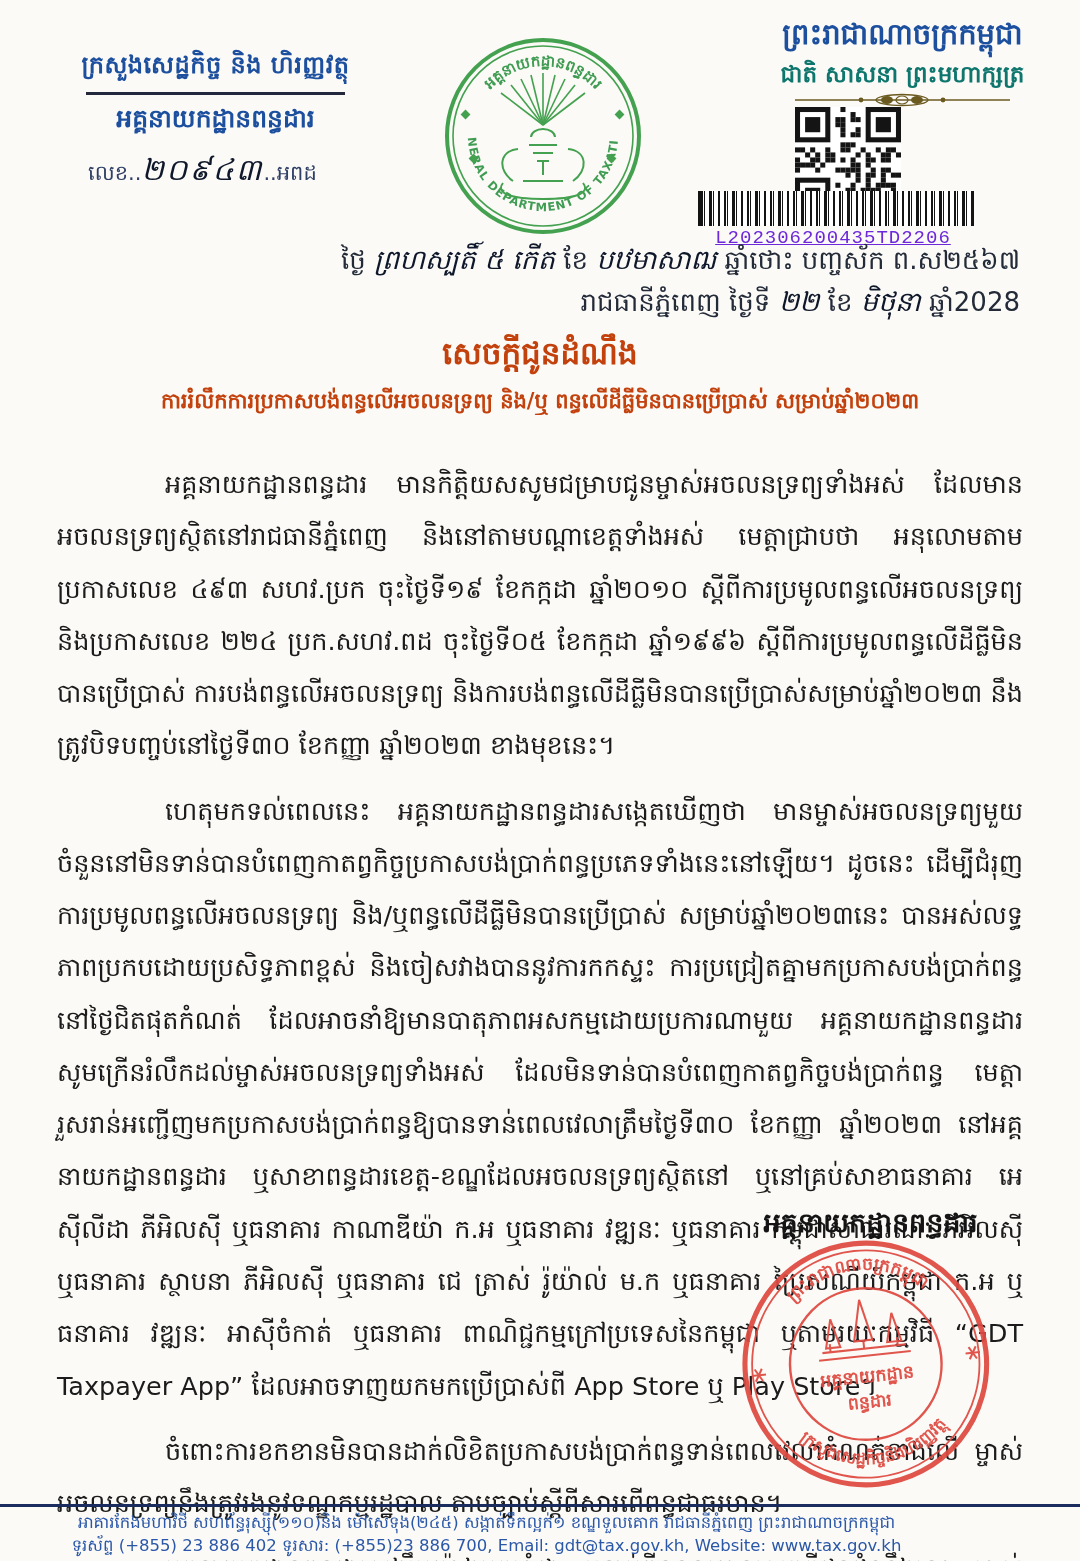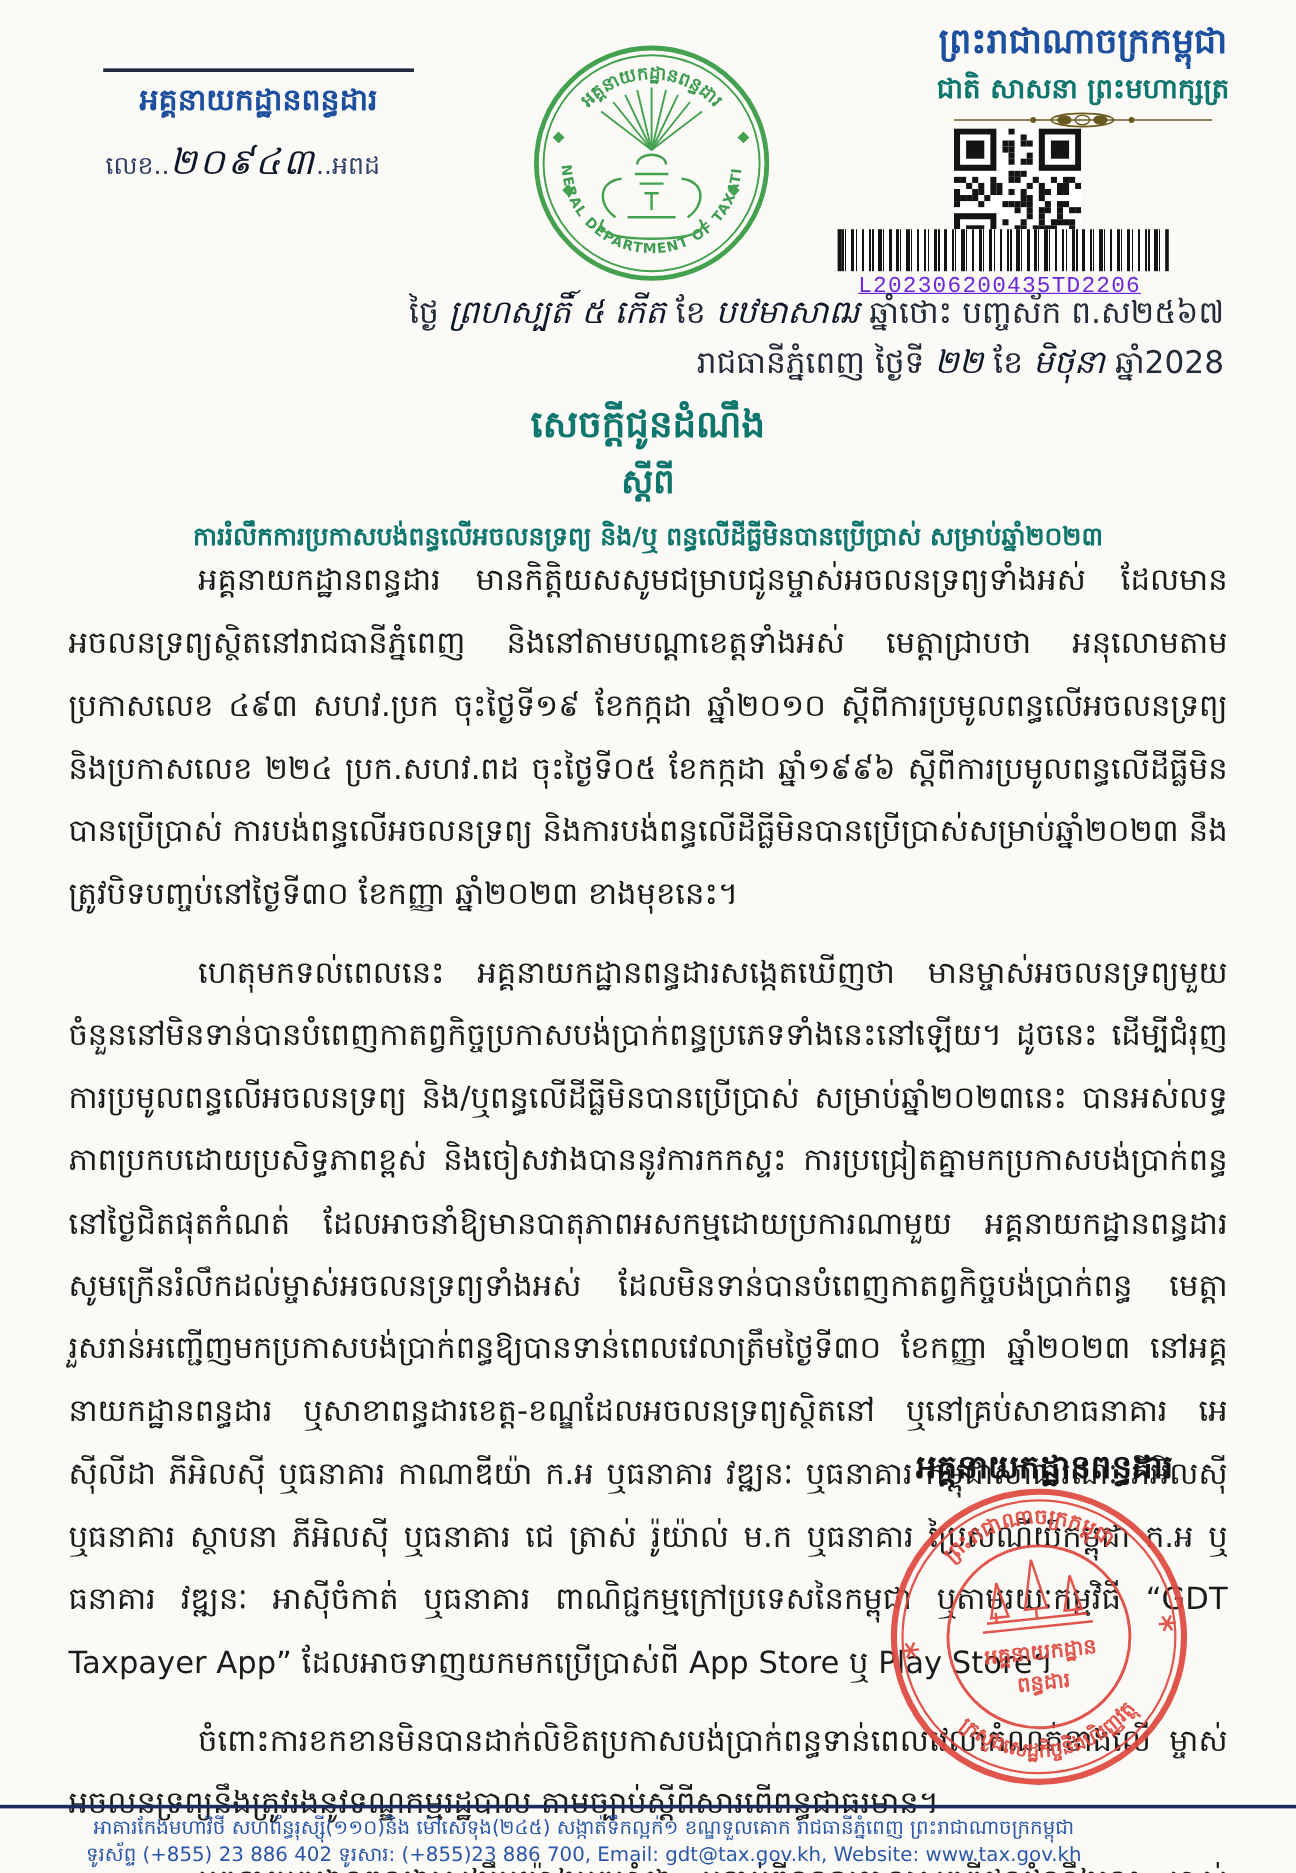--- a/index.html
+++ b/index.html
@@ -33,21 +33,21 @@
     border-left:3px solid #141414;border-right:3px solid #141414;
   }
   .barcode-label{left:698px;top:227px;width:270px;text-align:center;
     font-family:"Liberation Mono",monospace;font-size:19px;color:#6d28d9;letter-spacing:1px;text-decoration:underline;}
 
   
   .date-line{right:60px;white-space:nowrap;font-size:26px;color:#232a38;text-align:right;}
   .date-line .hw{font-size:27px;}
 
   
-  .title{left:0;top:334px;width:1080px;text-align:center;color:#0f766e;}
+  .title{left:0;top:334px;width:1080px;text-align:center;color:#c2410c;}
   .title .t1{font-size:31px;font-weight:700;}
   .title .t2{font-size:28px;font-weight:700;margin-top:5px;}
   .title .t3{font-size:21px;font-weight:700;margin-top:8px;padding:0 18px;}
 
   
   .body-text{left:57px;top:458px;width:966px;font-size:25.5px;line-height:2.05;
     color:#1b1b1b;text-align:justify;}
   .body-text p{margin:0 0 13px 0;text-indent:108px;}
 
   
@@ -59,20 +59,21 @@
   .footer-line{left:0;width:973px;text-align:center;color:#2a57a8;font-size:16.5px;white-space:nowrap;}
   .f1{top:1512px;}
   .f2{top:1535px;}
 </style>
 </head>
 <body>
 
 <div class="page">
 
   <div class="abs lh-left">
+    <div class="lh-ministry">ក្រសួងសេដ្ឋកិច្ច និង ហិរញ្ញវត្ថុ</div>
     <div class="lh-rule"></div>
     <div class="lh-dept">អគ្គនាយកដ្ឋានពន្ធដារ</div>
     <div class="lh-ref"><span>លេខ..</span><span class="hw">២០៩៤៣</span><span>..អពដ</span></div>
   </div>
 
   <div class="abs" style="left:440px;top:33px;">
     <svg width="205" height="205" viewBox="0 0 205 205">
       <defs>
         <path id="arcTopG" d="M 33,103 A 70,70 0 0 1 173,103"></path>
         <path id="arcBotG" d="M 28,103 A 75,75 0 0 0 178,103"></path>
@@ -274,21 +275,20 @@
   <div class="abs date-line" style="top:285px;">
     <span>រាជធានីភ្នំពេញ ថ្ងៃទី</span>
     <span class="hw">២២</span>
     <span>ខែ</span>
     <span class="hw">មិថុនា</span>
     <span>ឆ្នាំ2028</span>
   </div>
 
   <div class="abs title">
     <div class="t1">សេចក្តីជូនដំណឹង</div>
-    <div class="t2">ស្តីពី</div>
     <div class="t3">ការរំលឹកការប្រកាសបង់ពន្ធលើអចលនទ្រព្យ និង/ឬ ពន្ធលើដីធ្លីមិនបានប្រើប្រាស់ សម្រាប់ឆ្នាំ២០២៣</div>
   </div>
 
   <div class="abs body-text">
     <p><span>អគ្គនាយកដ្ឋានពន្ធដារ មានកិត្តិយសសូមជម្រាបជូនម្ចាស់អចលនទ្រព្យទាំងអស់ ដែលមានអចលនទ្រព្យស្ថិតនៅរាជធានីភ្នំពេញ និងនៅតាមបណ្តាខេត្តទាំងអស់ មេត្តាជ្រាបថា អនុលោមតាមប្រកាសលេខ ៤៩៣ សហវ.ប្រក ចុះថ្ងៃទី១៩ ខែកក្កដា ឆ្នាំ២០១០ ស្តីពីការប្រមូលពន្ធលើអចលនទ្រព្យ និងប្រកាសលេខ ២២៤ ប្រក.សហវ.ពដ ចុះថ្ងៃទី០៥ ខែកក្កដា ឆ្នាំ១៩៩៦ ស្តីពីការប្រមូលពន្ធលើដីធ្លីមិនបានប្រើប្រាស់ ការបង់ពន្ធលើអចលនទ្រព្យ និងការបង់ពន្ធលើដីធ្លីមិនបានប្រើប្រាស់សម្រាប់ឆ្នាំ២០២៣ នឹងត្រូវបិទបញ្ចប់នៅថ្ងៃទី៣០ ខែកញ្ញា ឆ្នាំ២០២៣ ខាងមុខនេះ។</span></p>
     <p><span>ហេតុមកទល់ពេលនេះ អគ្គនាយកដ្ឋានពន្ធដារសង្កេតឃើញថា មានម្ចាស់អចលនទ្រព្យមួយចំនួននៅមិនទាន់បានបំពេញកាតព្វកិច្ចប្រកាសបង់ប្រាក់ពន្ធប្រភេទទាំងនេះនៅឡើយ។ ដូចនេះ ដើម្បីជំរុញការប្រមូលពន្ធលើអចលនទ្រព្យ និង/ឬពន្ធលើដីធ្លីមិនបានប្រើប្រាស់ សម្រាប់ឆ្នាំ២០២៣នេះ បានអស់លទ្ធភាពប្រកបដោយប្រសិទ្ធភាពខ្ពស់ និងចៀសវាងបាននូវការកកស្ទះ ការប្រជ្រៀតគ្នាមកប្រកាសបង់ប្រាក់ពន្ធនៅថ្ងៃជិតផុតកំណត់ ដែលអាចនាំឱ្យមានបាតុភាពអសកម្មដោយប្រការណាមួយ អគ្គនាយកដ្ឋានពន្ធដារសូមក្រើនរំលឹកដល់ម្ចាស់អចលនទ្រព្យទាំងអស់ ដែលមិនទាន់បានបំពេញកាតព្វកិច្ចបង់ប្រាក់ពន្ធ មេត្តារួសរាន់អញ្ជើញមកប្រកាសបង់ប្រាក់ពន្ធឱ្យបានទាន់ពេលវេលាត្រឹមថ្ងៃទី៣០ ខែកញ្ញា ឆ្នាំ២០២៣ នៅអគ្គនាយកដ្ឋានពន្ធដារ ឬសាខាពន្ធដារខេត្ត-ខណ្ឌដែលអចលនទ្រព្យស្ថិតនៅ ឬនៅគ្រប់សាខាធនាគារ អេស៊ីលីដា ភីអិលស៊ី ឬធនាគារ កាណាឌីយ៉ា ក.អ ឬធនាគារ វឌ្ឍនៈ ឬធនាគារ កម្ពុជាសាធារណៈ ភីអិលស៊ី ឬធនាគារ ស្ថាបនា ភីអិលស៊ី ឬធនាគារ ជេ ត្រាស់ រ៉ូយ៉ាល់ ម.ក ឬធនាគារ ប្រៃសណីយ៍កម្ពុជា ក.អ ឬធនាគារ វឌ្ឍនៈ អាស៊ីចំកាត់ ឬធនាគារ ពាណិជ្ជកម្មក្រៅប្រទេសនៃកម្ពុជា ឬតាមរយៈកម្មវិធី “GDT Taxpayer App” ដែលអាចទាញយកមកប្រើប្រាស់ពី App Store ឬ Play Store។</span></p>
     <p><span>ចំពោះការខកខានមិនបានដាក់លិខិតប្រកាសបង់ប្រាក់ពន្ធទាន់ពេលវេលាកំណត់ខាងលើ ម្ចាស់អចលនទ្រព្យនឹងត្រូវរងនូវទណ្ឌកម្មរដ្ឋបាល តាមច្បាប់ស្តីពីសារពើពន្ធជាធរមាន។</span></p>
     <p><span>អគ្គនាយកដ្ឋានពន្ធដារសង្ឃឹមយ៉ាងមុតមាំថា បន្ទាប់ពីទទួលបានសេចក្តីជូនដំណឹងនេះ ម្ចាស់អចលនទ្រព្យទាំងអស់ពិតជានឹងយកចិត្តទុកដាក់ និងអញ្ជើញមកបំពេញកាតព្វកិច្ចសារពើពន្ធឱ្យបានទាន់ពេលវេលាកំណត់ខាងលើជាពុំខាន។</span></p>
   </div>
 

